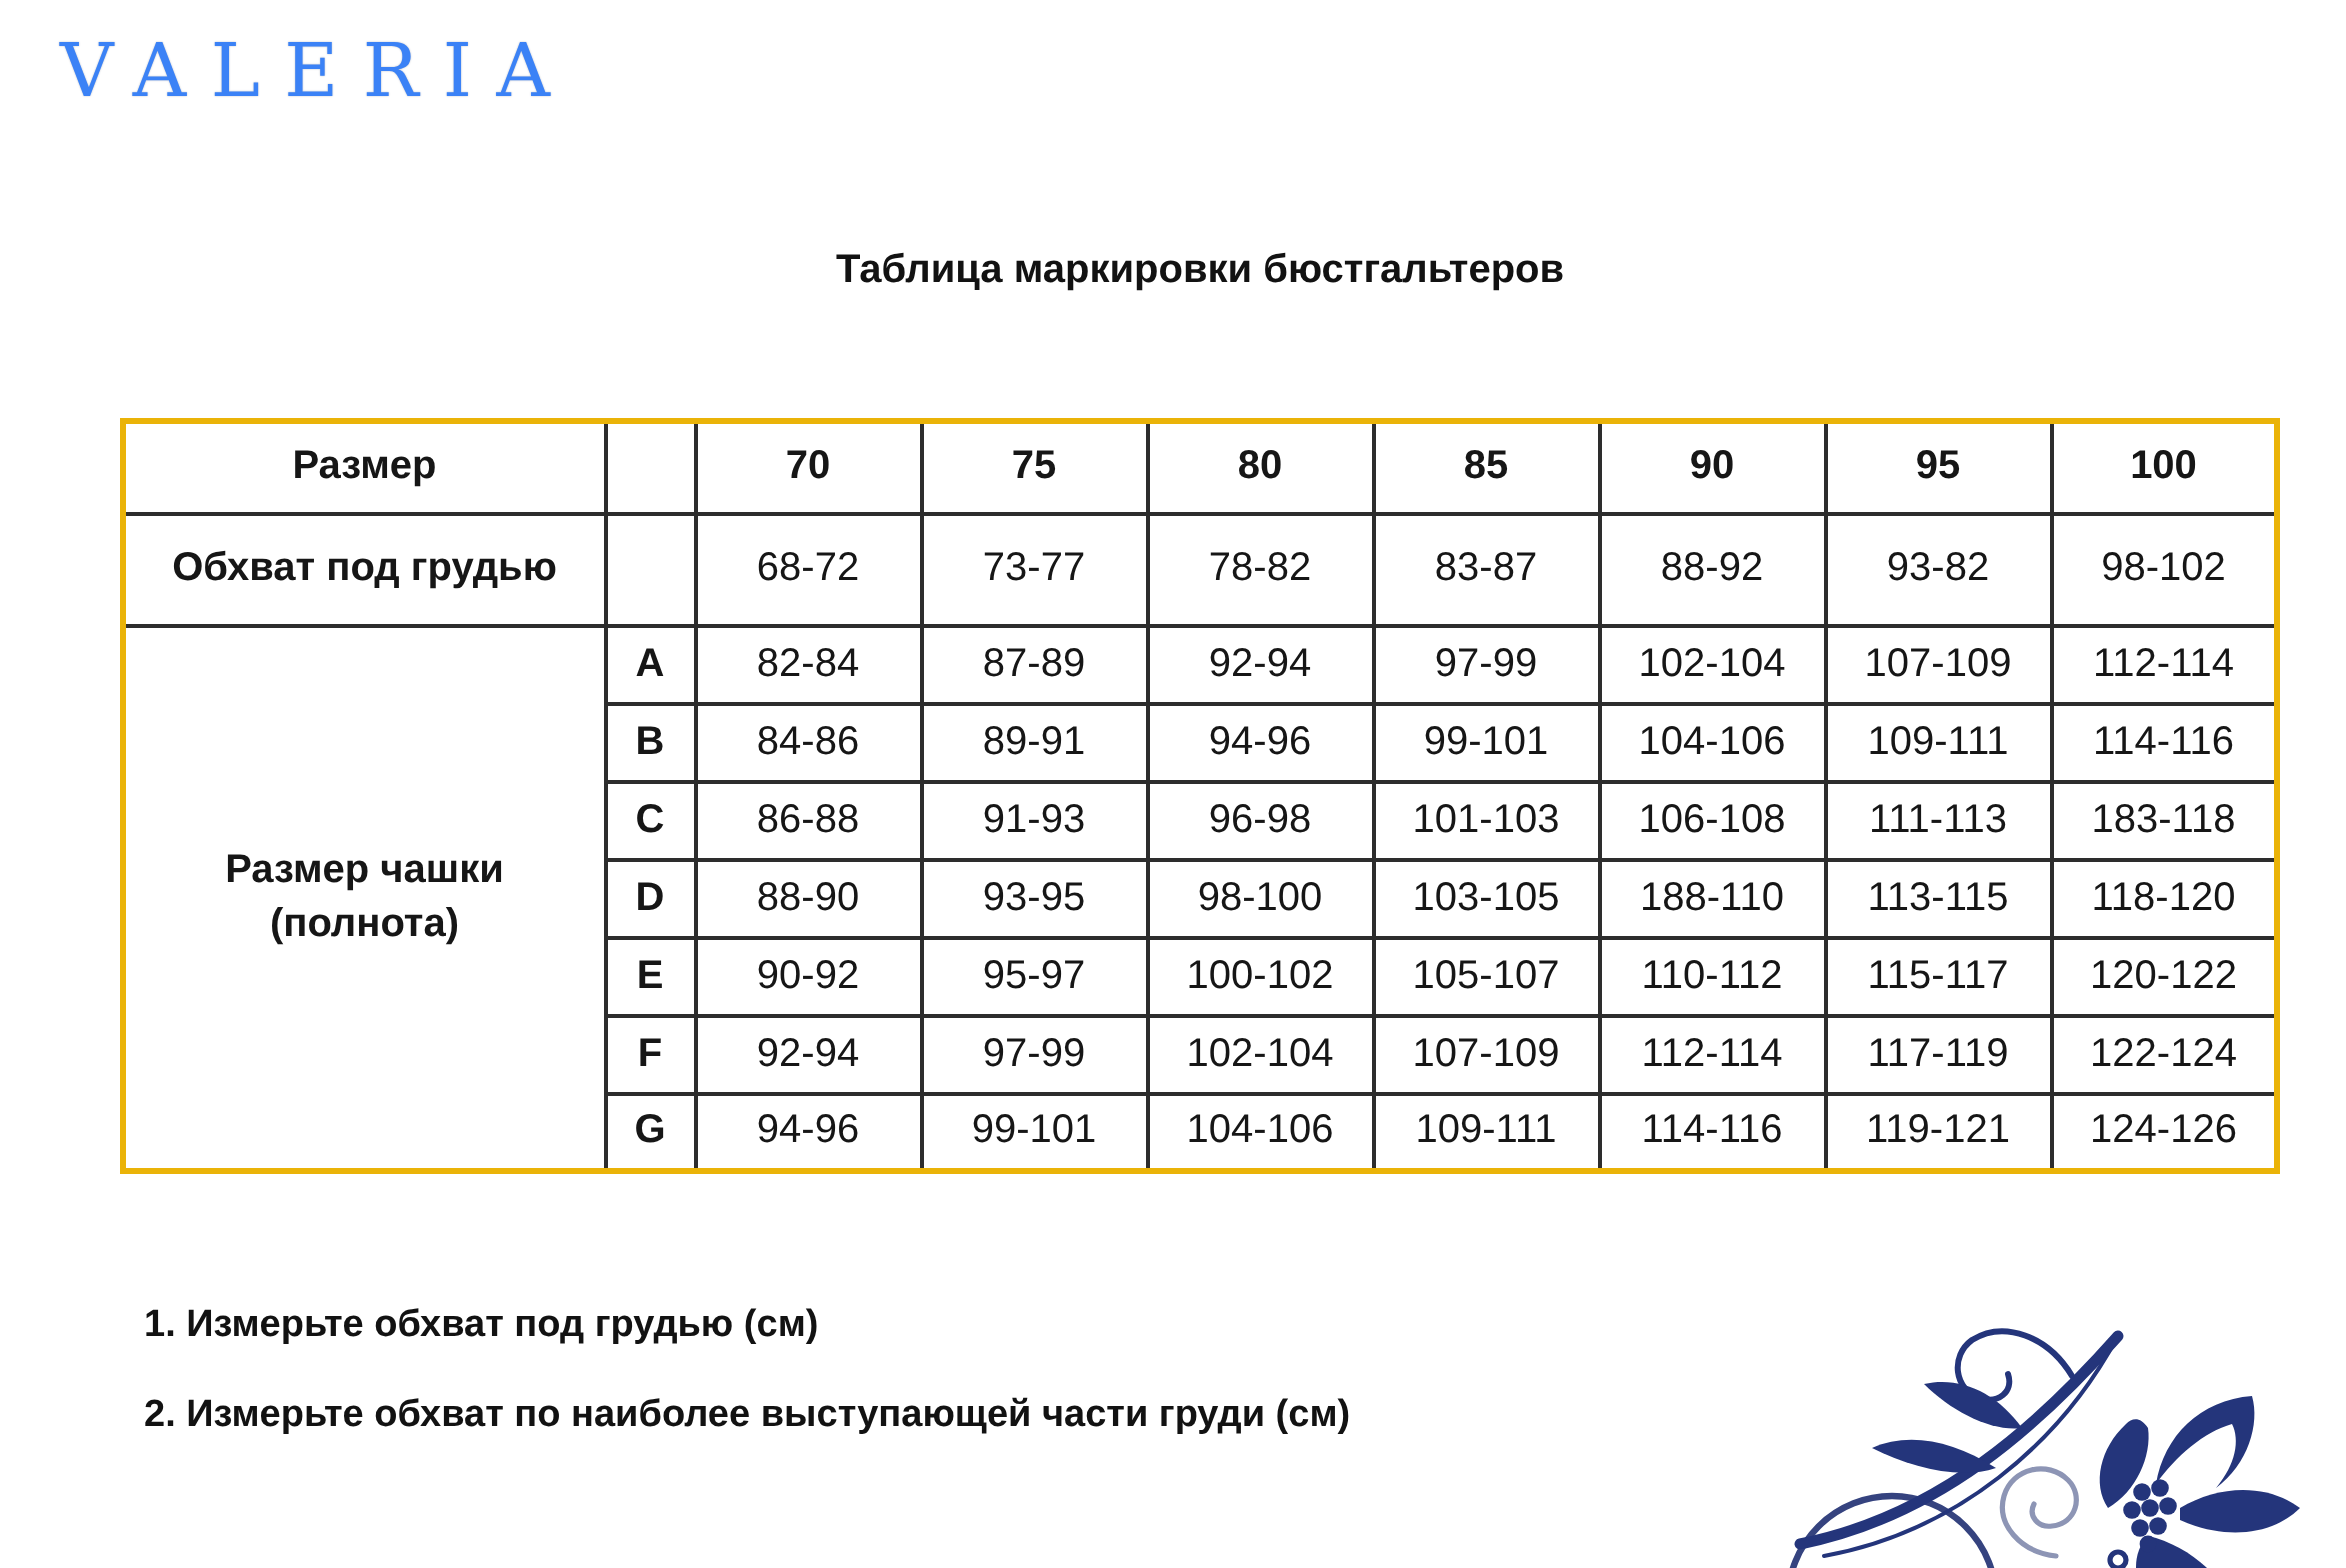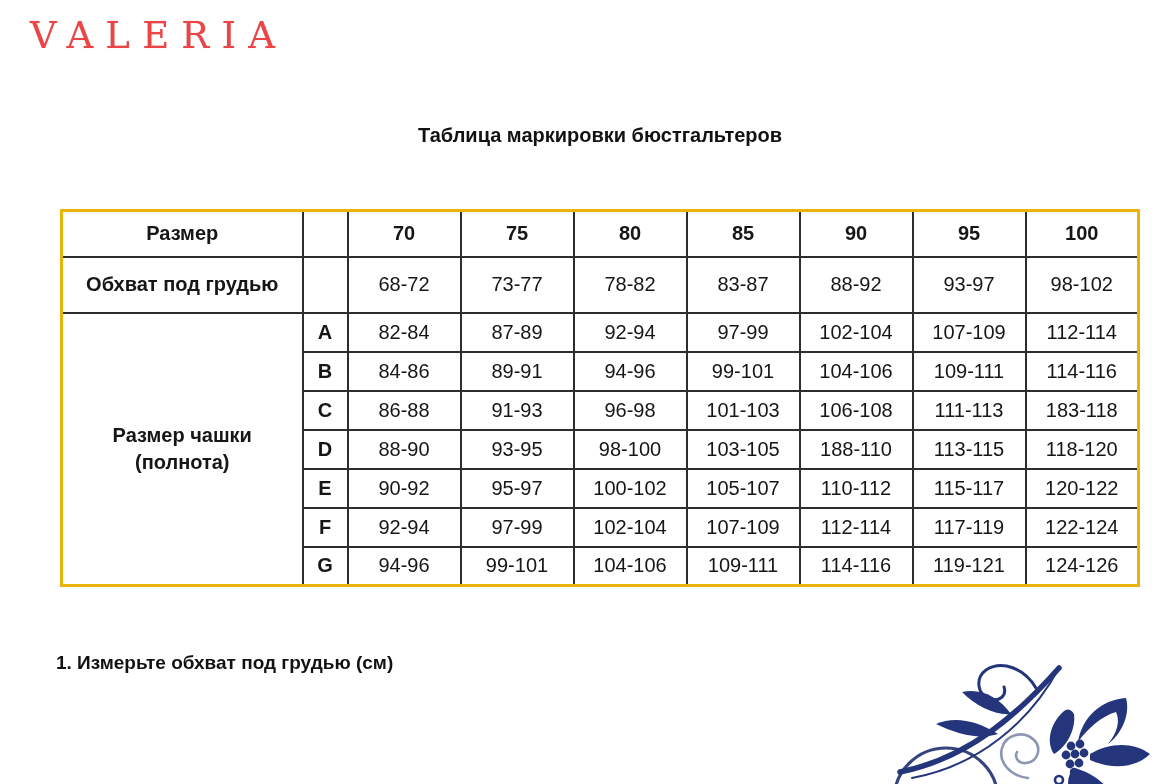--- a/index.html
+++ b/index.html
@@ -6,21 +6,21 @@
   html,body { background:#ffffff; }
   body {
     width:1173px; height:784px; position:relative; overflow:hidden;
     font-family:"Liberation Sans", sans-serif; color:#141414;
   }
 
   .logo {
     position:absolute; left:30px; top:14px;
     font-family:"DejaVu Serif", serif;
     font-size:37px; letter-spacing:0.33em;
-    color:#ef4444; font-weight:500;
+    color:#3b82f6; font-weight:500;
     text-shadow:0 0 1px #b8bcc6;
   }
 
   .title {
     position:absolute; left:62px; top:124px; width:1076px;
     text-align:center; font-size:20px; font-weight:bold; color:#121212;
   }
 
   table.size-table {
     position:absolute; left:60px; top:209px;
@@ -38,21 +38,21 @@
   tr.r-cup td { height:39px; }
 
   td.peach { background:#f8e2c2; }
   td.lav   { background:#d9d5e7; }
   td.lbl   { text-align:left; padding-left:13px; font-weight:bold; }
   td.hdr   { font-weight:bold; }
   td.cupL  { font-weight:bold; }
   td.cup-span { line-height:1.35; padding-right:40px; }
 
   .instructions {
-    position:absolute; left:56px; top:652px;
+    position:absolute; left:72px; top:652px;
     font-size:19px; font-weight:bold; color:#121212;
   }
   .instructions .item { margin-bottom:23px; }
 
   .flourish {
     position:absolute; left:878px; top:650px;
     width:280px; height:152px;
   }
 </style>
 </head>
@@ -87,21 +87,21 @@
       <td class="peach hdr">100</td>
     </tr>
     <tr class="r-under">
       <td class="peach lbl">Обхват под грудью</td>
       <td></td>
       <td>68-72</td>
       <td>73-77</td>
       <td>78-82</td>
       <td>83-87</td>
       <td>88-92</td>
-      <td>93-97</td>
+      <td>93-82</td>
       <td>98-102</td>
     </tr>
     <tr class="r-cup">
       <td class="peach lbl cup-span" rowspan="7">Размер чашки (полнота)</td>
       <td class="lav cupL">A</td>
       <td>82-84</td>
       <td>87-89</td>
       <td>92-94</td>
       <td>97-99</td>
       <td>102-104</td>
@@ -166,20 +166,21 @@
       <td>109-111</td>
       <td>114-116</td>
       <td>119-121</td>
       <td>124-126</td>
     </tr>
   </tbody>
 </table>
 
 <div class="instructions">
   <div class="item">1. Измерьте обхват под грудью (см)</div>
+  <div class="item">2. Измерьте обхват по наиболее выступающей части груди (см)</div>
 </div>
 
 <svg class="flourish" viewBox="0 0 280 152" xmlns="http://www.w3.org/2000/svg" aria-hidden="true">
 
   <circle cx="68" cy="150" r="52" fill="none" stroke="#35437f" stroke-width="3.2"></circle>
 
   <path d="M22 122 C 92 108, 142 62, 181 18" fill="none" stroke="#24357b" stroke-width="5.5" stroke-linecap="round"></path>
   <path d="M34 128 C 100 116, 152 72, 181 18" fill="none" stroke="#24357b" stroke-width="2" stroke-linecap="round"></path>
 
   <path d="M158 38 C 146 18, 124 10, 108 20 C 97 28 99 45 112 49 C 121 52 129 46 126 37" fill="none" stroke="#24357b" stroke-width="3" stroke-linecap="round"></path>

